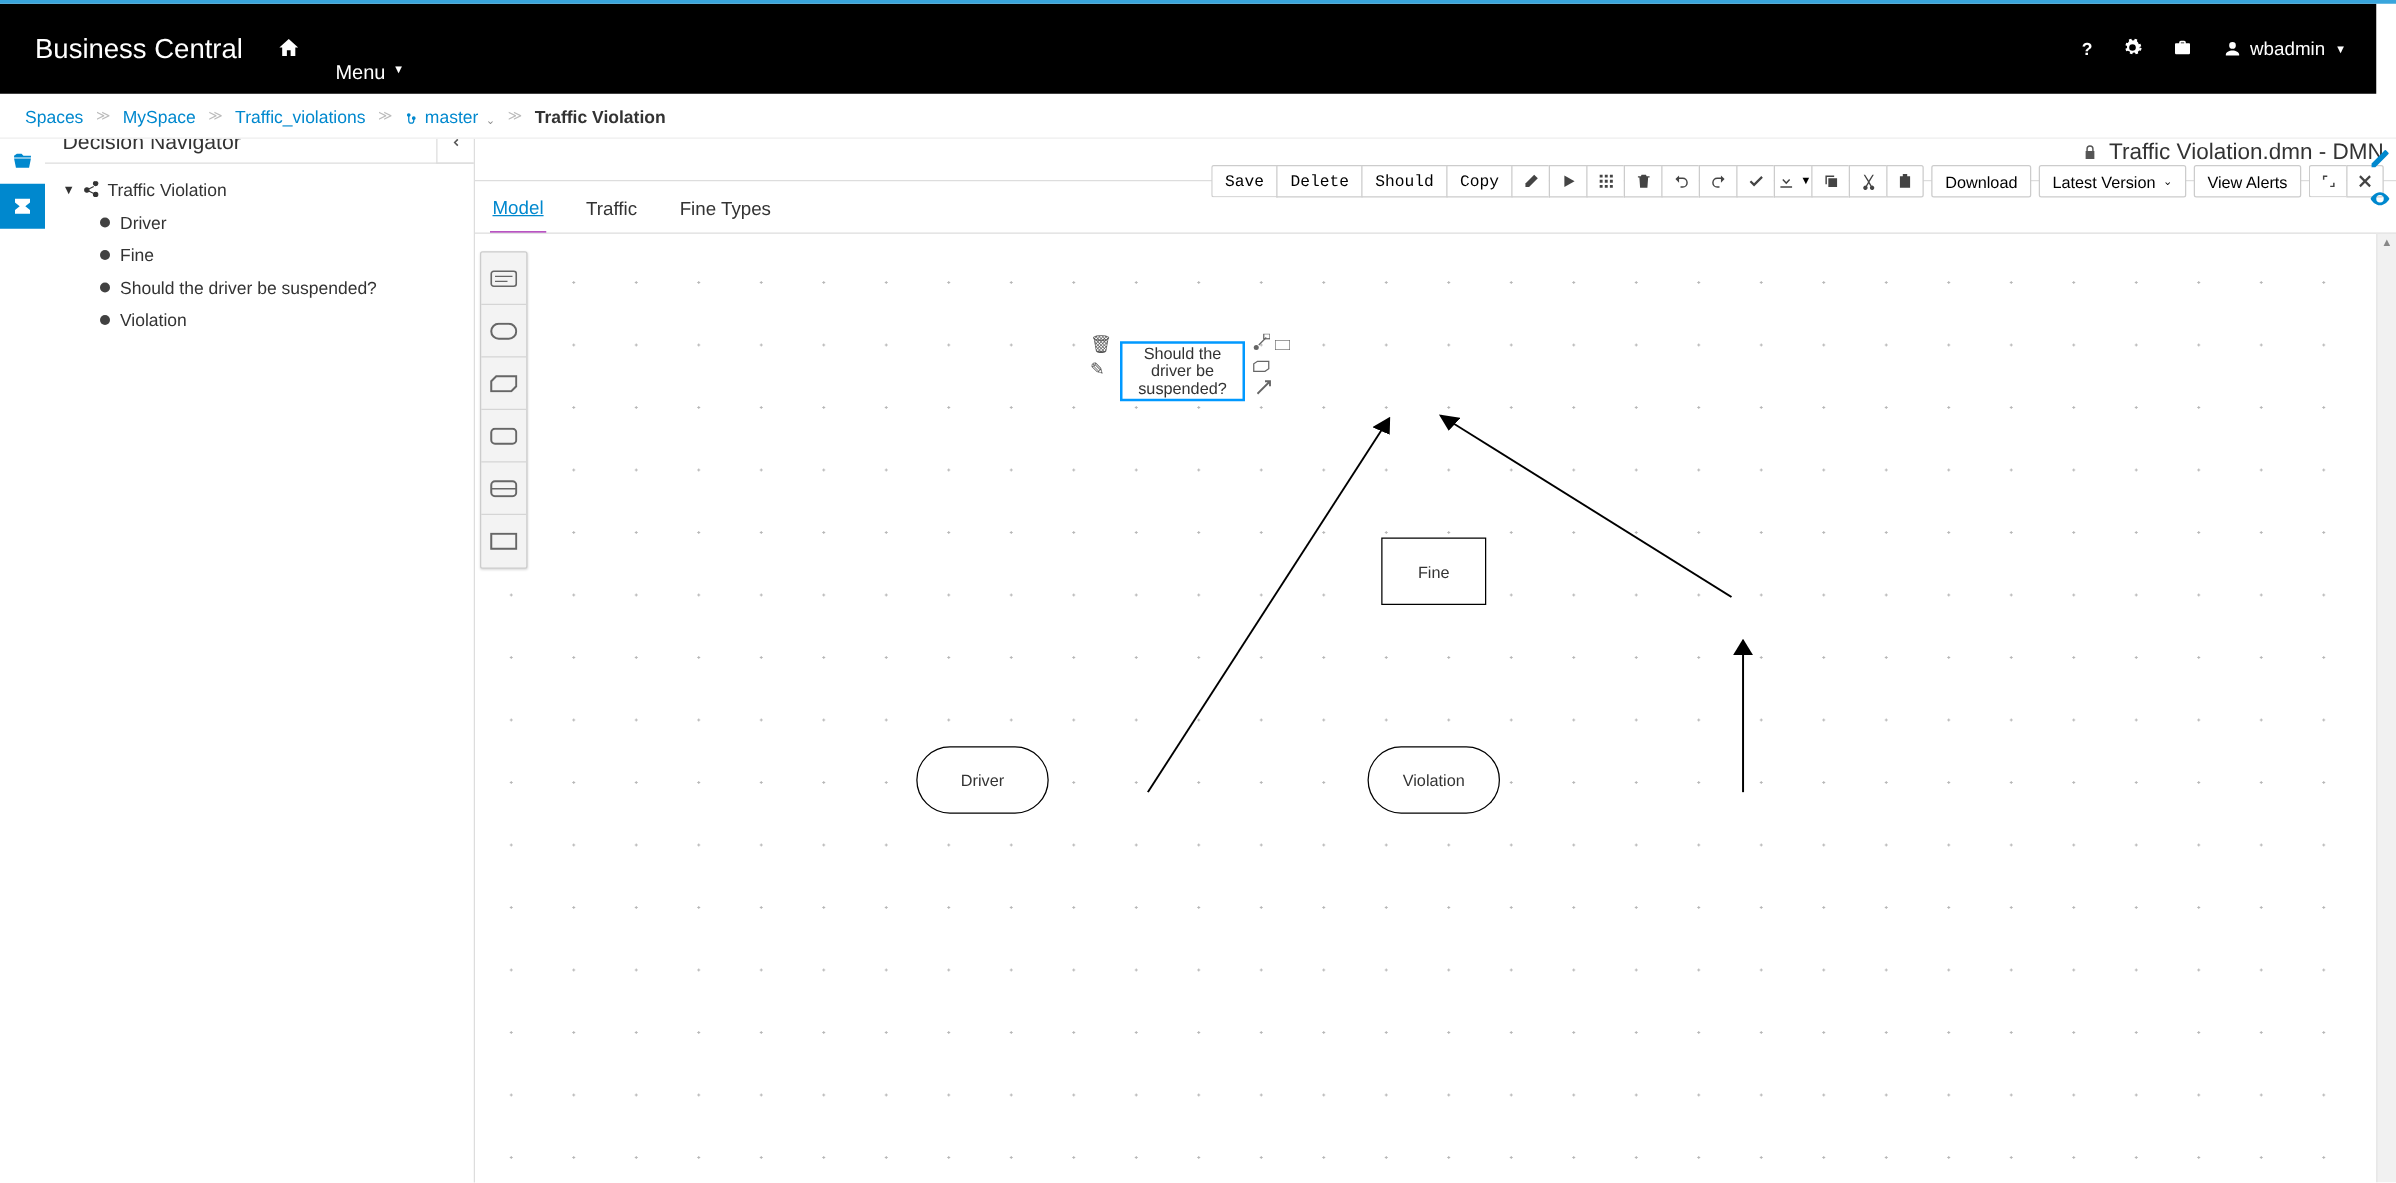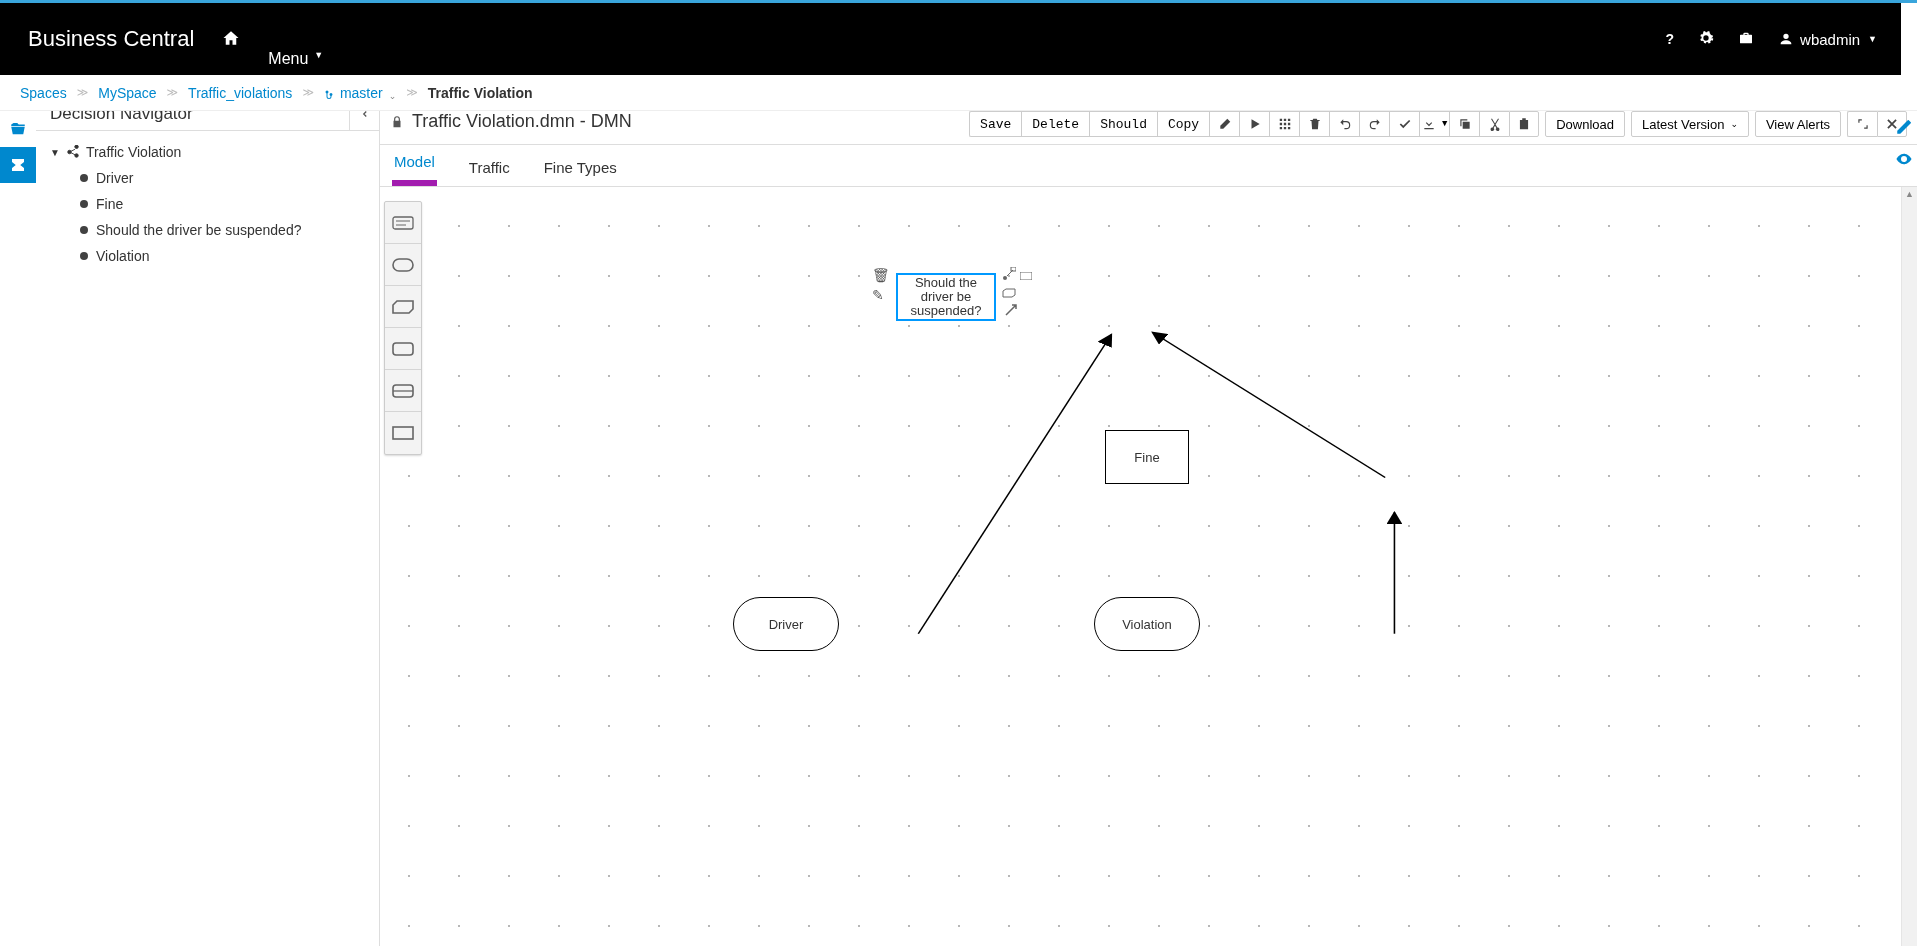--- a/index.html
+++ b/index.html
@@ -36,36 +36,36 @@
   .collapse-btn { position:absolute; top:0; right:0; width:30px; height:34px; border-left:1px solid #ddd; border-bottom:1px solid #ddd; display:flex; align-items:center; justify-content:center; cursor:pointer;}
   .tree { padding:8px 0 0 0; }
   .tree-row { display:flex; align-items:center; height:26px; cursor:pointer; padding-left:14px;}
   .tree-row.root .caret{font-size:10px; margin-right:6px;}
   .share-icn { width:14px; height:14px; margin-right:6px;}
   .tree-row.child { padding-left:44px;}
   .dot{width:8px;height:8px;border-radius:50%;background:#414141;margin-right:8px;}
 
   
   .editor { position:fixed; top:111px; left:380px; right:0; bottom:0;}
-  .ed-toolbar { height:34px; border-bottom:1px solid #ddd; display:flex; align-items:flex-start; padding:0 10px;}
+  .ed-toolbar { height:34px; border-bottom:1px solid #ddd; display:flex; align-items:flex-end; padding:0 10px;flex-direction:column;}
   .ed-title { font-size:18px; color:#333; display:flex; align-items:center; gap:8px; }
   .ed-title svg{width:14px;height:14px;fill:#555;}
 
   .btn-group { margin-left:auto; display:flex; gap:6px; align-items:center;}
   .btn { border:1px solid #ccc; background:#fff; height:26px; padding:0 10px; font-size:13px; cursor:pointer; border-radius:2px; display:flex; align-items:center; gap:4px;}
   .btn.icon { padding:0; width:30px; justify-content:center;}
   .btn svg{width:14px;height:14px;fill:#444;}
   .btn-seg { display:flex; }
   .btn-seg .btn{ border-radius:0; border-right:none;font-family:Liberation Mono, monospace;}
   .btn-seg .btn:first-child{border-radius:2px 0 0 2px;}
   .btn-seg .btn:last-child{border-radius:0 2px 2px 0; border-right:1px solid #ccc;}
 
   .tabs { height:42px; border-bottom:1px solid #ddd; display:flex; align-items:flex-end; padding:0 12px; gap:30px;}
   .tab { padding:10px 2px 10px 2px; cursor:pointer; font-size:15px; color:#333;}
-  .tab.active { color:#0088ce; border-bottom:6px solid #a21caf; }
+  .tab.active { color:#0088ce; border-bottom:1px solid #a21caf;text-decoration:underline; }
 
   .canvas-wrap { position:absolute; top:76px; left:0; right:0; bottom:0; overflow:hidden; }
   .canvas { position:absolute; inset:0; right:16px;
             background-image: radial-gradient(circle, #b7b7b7 1px, transparent 1px);
             background-size: 50px 50px; background-position: 4px 14px;}
   .scrollbar-v{position:absolute; top:0; right:0; bottom:0; width:16px; background:#f1f1f1; border-left:1px solid #e5e5e5;}
   .scrollbar-v::after{content:'▲'; position:absolute; top:2px; left:3px; font-size:9px; color:#888;}
 
   
   .palette{ position:absolute; top:14px; left:4px; width:38px; background:#f3f3f3; border:1px solid #ccc; border-radius:2px; box-shadow:0 1px 2px rgba(0,0,0,.15);}

